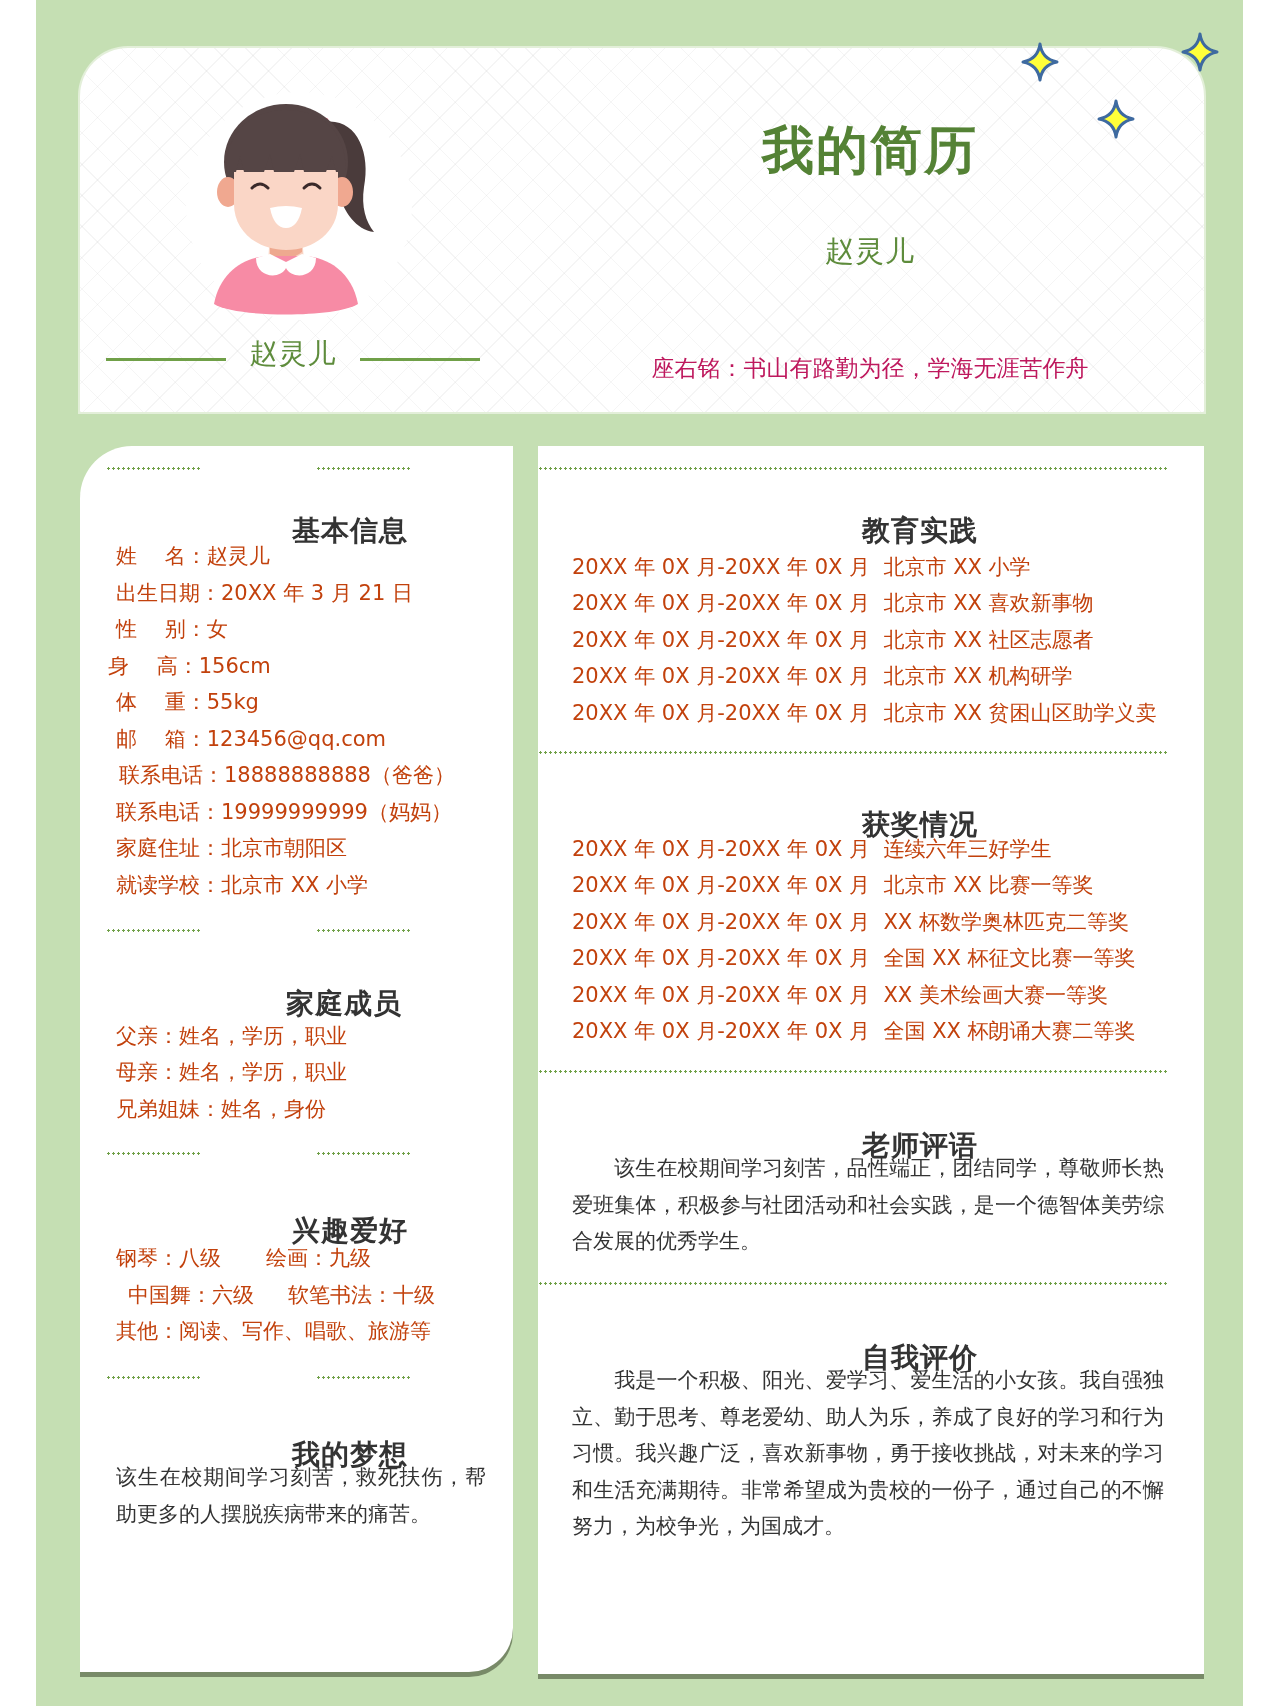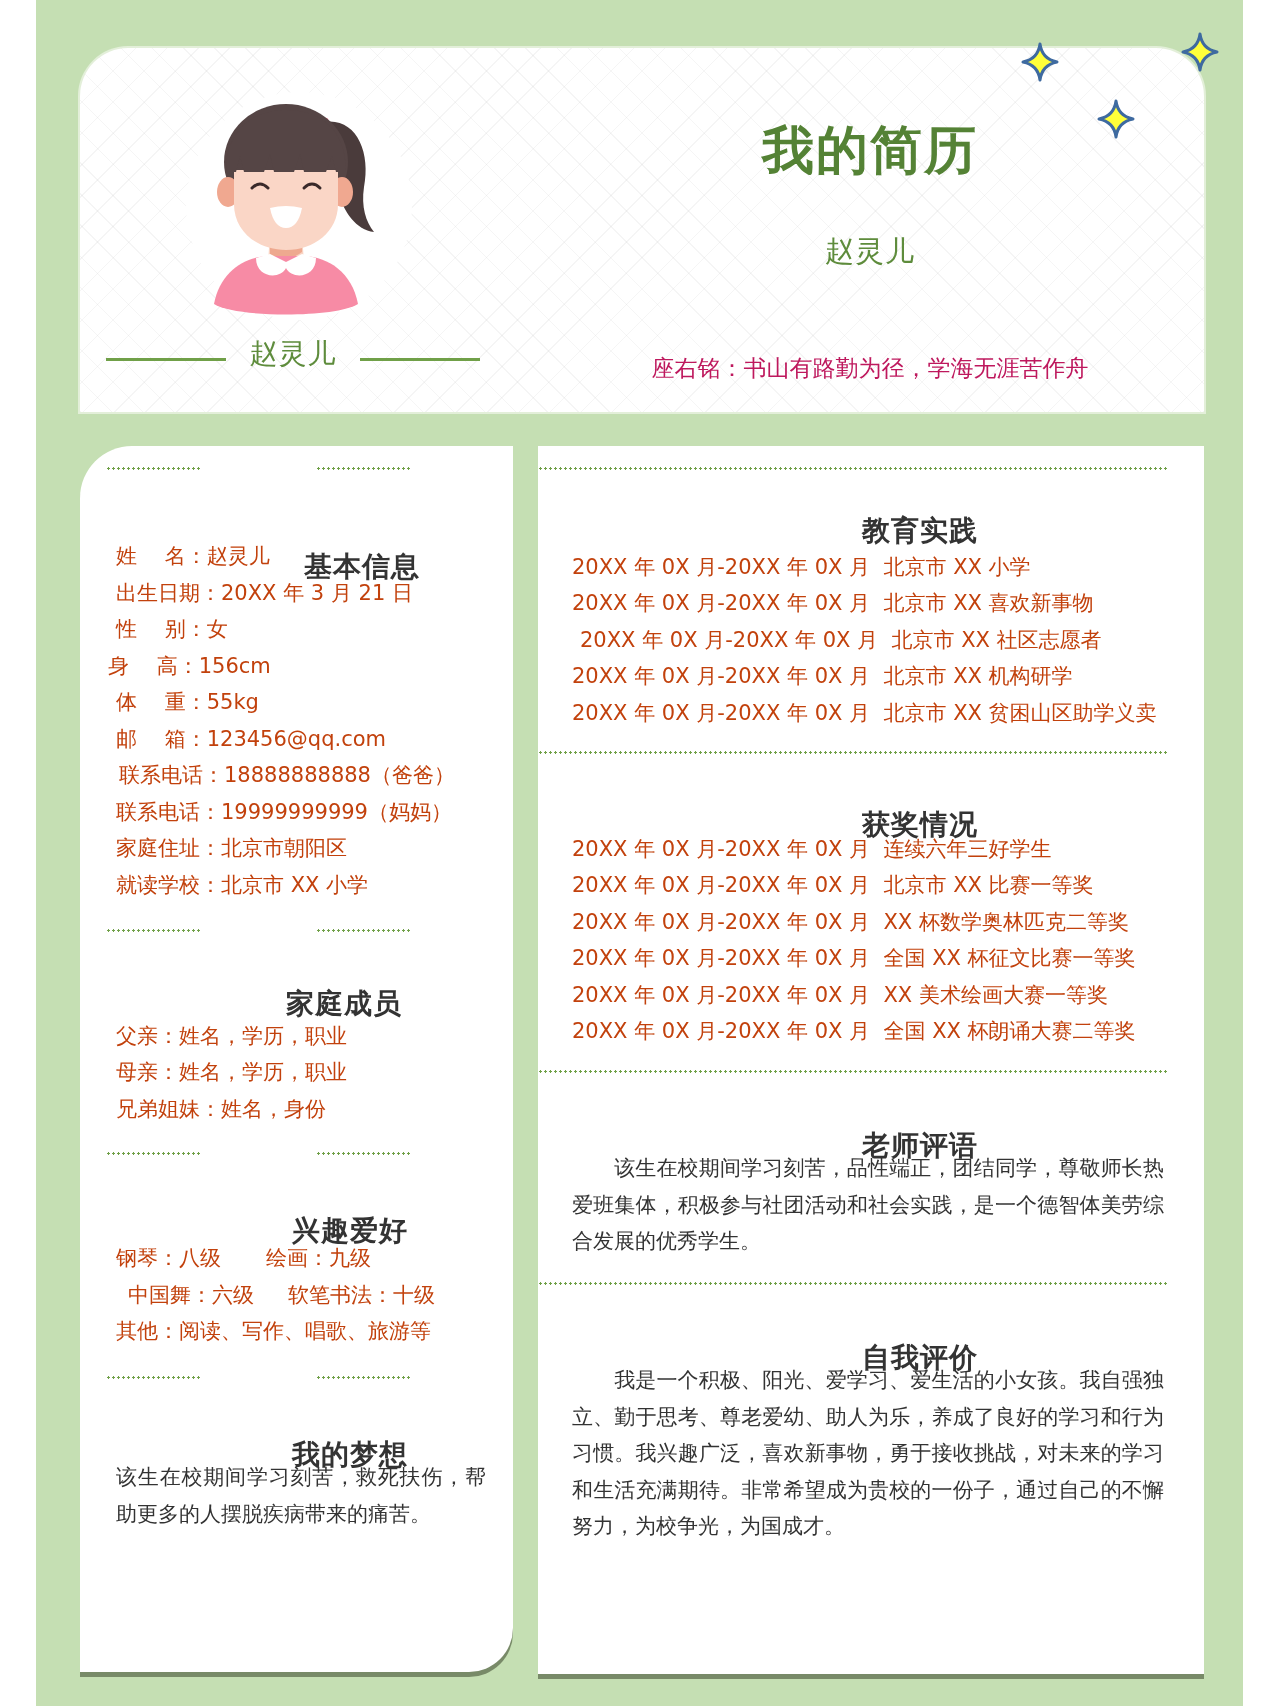--- a/index.html
+++ b/index.html
@@ -132,21 +132,21 @@
   <path d="M20 2 Q22 17 37 20 Q22 23 20 38 Q18 23 3 20 Q18 17 20 2 Z" fill="#ffff3a" stroke="#3e6aa0" stroke-width="3" stroke-linejoin="round"></path>
 </svg>
 <svg class="star" style="left:1180px;top:32px;" viewBox="0 0 40 40">
   <path d="M20 2 Q22 17 37 20 Q22 23 20 38 Q18 23 3 20 Q18 17 20 2 Z" fill="#ffff3a" stroke="#3e6aa0" stroke-width="3" stroke-linejoin="round"></path>
 </svg>
 
 <div class="left-card"></div>
 
 <div class="dots" style="left:106px;top:467px;width:96px;"></div>
 <div class="dots" style="left:316px;top:467px;width:96px;"></div>
-<div class="sec-title" style="left:262px;top:512px;margin-top:36px;">基本信息</div>
+<div class="sec-title" style="left:250px;top:512px;">基本信息</div>
 <div class="line" style="left:116px;top:542px;">姓　 名：赵灵儿</div>
 <div class="line" style="left:116px;top:579px;">出生日期：20XX 年 3 月 21 日</div>
 <div class="line" style="left:116px;top:615px;">性　 别：女</div>
 <div class="line" style="left:108px;top:652px;">身　 高：156cm</div>
 <div class="line" style="left:116px;top:688px;">体　 重：55kg</div>
 <div class="line" style="left:116px;top:725px;">邮　 箱：123456@qq.com</div>
 <div class="line" style="left:119px;top:761px;">联系电话：18888888888（爸爸）</div>
 <div class="line" style="left:116px;top:798px;">联系电话：19999999999（妈妈）</div>
 <div class="line" style="left:116px;top:834px;">家庭住址：北京市朝阳区</div>
 <div class="line" style="left:116px;top:871px;">就读学校：北京市 XX 小学</div>
@@ -175,21 +175,21 @@
 <div class="dots" style="left:316px;top:1376px;width:96px;"></div>
 <div class="sec-title" style="left:250px;top:1436px;">我的梦想</div>
 <div class="para" style="left:116px;top:1459px;width:370px;">该生在校期间学习刻苦，救死扶伤，帮助更多的人摆脱疾病带来的痛苦。</div>
 
 <div class="right-card"></div>
 
 <div class="dots" style="left:538px;top:467px;width:630px;"></div>
 <div class="sec-title" style="left:820px;top:512px;">教育实践</div>
 <div class="line" style="left:572px;top:553px;"><span>20XX 年 0X 月-20XX 年 0X 月</span>&nbsp;&nbsp;<span>北京市 XX 小学</span></div>
 <div class="line" style="left:572px;top:589px;"><span>20XX 年 0X 月-20XX 年 0X 月</span>&nbsp;&nbsp;<span>北京市 XX 喜欢新事物</span></div>
-<div class="line" style="left:572px;top:626px;margin-left:8px;"><span>20XX 年 0X 月-20XX 年 0X 月</span>&nbsp;&nbsp;<span>北京市 XX 社区志愿者</span></div>
+<div class="line" style="left:572px;top:626px;"><span>20XX 年 0X 月-20XX 年 0X 月</span>&nbsp;&nbsp;<span>北京市 XX 社区志愿者</span></div>
 <div class="line" style="left:572px;top:662px;"><span>20XX 年 0X 月-20XX 年 0X 月</span>&nbsp;&nbsp;<span>北京市 XX 机构研学</span></div>
 <div class="line" style="left:572px;top:699px;"><span>20XX 年 0X 月-20XX 年 0X 月</span>&nbsp;&nbsp;<span>北京市 XX 贫困山区助学义卖</span></div>
 
 <div class="dots" style="left:538px;top:751px;width:630px;"></div>
 <div class="sec-title" style="left:820px;top:806px;">获奖情况</div>
 <div class="line" style="left:572px;top:835px;"><span>20XX 年 0X 月-20XX 年 0X 月</span>&nbsp;&nbsp;<span>连续六年三好学生</span></div>
 <div class="line" style="left:572px;top:871px;"><span>20XX 年 0X 月-20XX 年 0X 月</span>&nbsp;&nbsp;<span>北京市 XX 比赛一等奖</span></div>
 <div class="line" style="left:572px;top:908px;"><span>20XX 年 0X 月-20XX 年 0X 月</span>&nbsp;&nbsp;<span>XX 杯数学奥林匹克二等奖</span></div>
 <div class="line" style="left:572px;top:944px;"><span>20XX 年 0X 月-20XX 年 0X 月</span>&nbsp;&nbsp;<span>全国 XX 杯征文比赛一等奖</span></div>
 <div class="line" style="left:572px;top:981px;"><span>20XX 年 0X 月-20XX 年 0X 月</span>&nbsp;&nbsp;<span>XX 美术绘画大赛一等奖</span></div>

